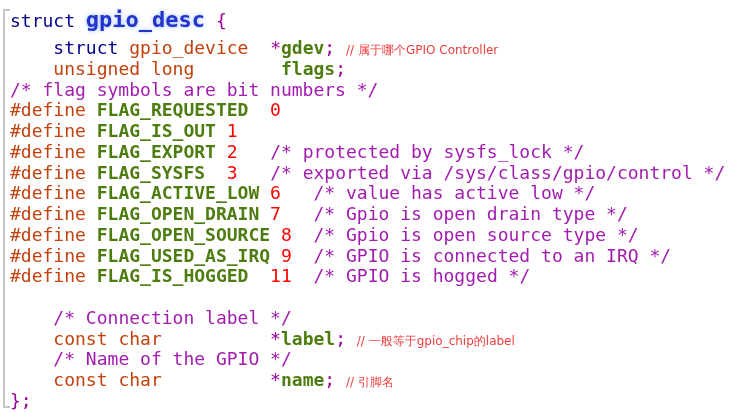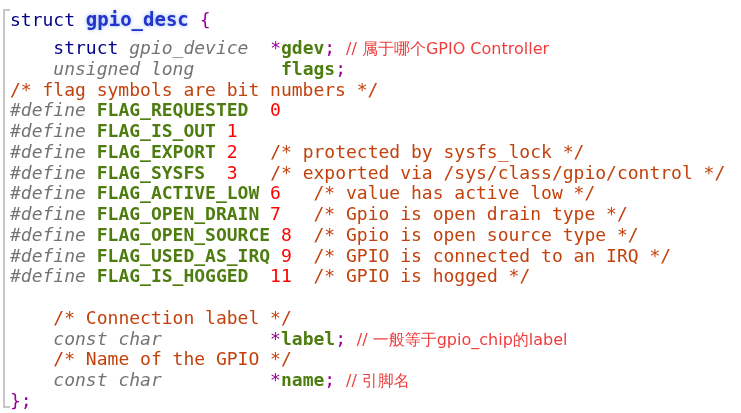--- a/index.html
+++ b/index.html
@@ -38,29 +38,29 @@
   }
   .line {
     height: 20.75px;
     line-height: 20.75px;
   }
   .line-first {
     height: 37px;
     line-height: 37px;
   }
   .tok-kw     { color: #00008B; font-weight: normal; }
-  .tok-title  { color: #2233cc; font-weight: bold; font-size: 19px;
+  .tok-title  { color: #2233cc; font-weight: bold; font-size: 22px;
                 text-shadow: 0 0 5px #a8c4f8, 0 0 2px #cddafb; margin-top: 34px; }
-  .tok-type   { color: #737373; font-style: italic; }
+  .tok-type   { color: #c2410c; }
   .tok-member { color: #4d7c0f; font-weight: bold; }
   .tok-num    { color: #ff0000; }
-  .tok-com    { color: #c2410c; text-align: center; }
+  .tok-com    { color: #a21caf; text-align: center; }
   .tok-ann    { color: #f03c3c;
                 font-family: "DejaVu Sans", "Liberation Sans", sans-serif;
-                font-size: 16px; }
+                font-size: 12px; }
   .tok-punct  { color: #990099; }
   .tok-plain  { color: #333333; }
 </style>
 </head>
 <body>
 
 <div class="block-bracket"></div>
 
 <div class="code-area" id="code-area"><div class="line line-first"><span class="tok-kw">struct </span><span class="tok-title">gpio_desc</span><span class="tok-plain"> </span><span class="tok-punct">{</span></div><div class="line"><span class="tok-plain">    </span><span class="tok-kw">struct</span><span class="tok-plain"> </span><span class="tok-type">gpio_device</span><span class="tok-plain">  </span><span class="tok-punct">*</span><span class="tok-member">gdev</span><span class="tok-punct">;</span><span class="tok-plain"> </span><span class="tok-ann">// 属于哪个GPIO Controller</span></div><div class="line"><span class="tok-plain">    </span><span class="tok-type">unsigned long</span><span class="tok-plain">        </span><span class="tok-member">flags</span><span class="tok-punct">;</span></div><div class="line"><span class="tok-com">/* flag symbols are bit numbers */</span></div><div class="line"><span class="tok-type">#define</span><span class="tok-plain"> </span><span class="tok-member">FLAG_REQUESTED</span><span class="tok-plain">  </span><span class="tok-num">0</span></div><div class="line"><span class="tok-type">#define</span><span class="tok-plain"> </span><span class="tok-member">FLAG_IS_OUT</span><span class="tok-plain"> </span><span class="tok-num">1</span></div><div class="line"><span class="tok-type">#define</span><span class="tok-plain"> </span><span class="tok-member">FLAG_EXPORT</span><span class="tok-plain"> </span><span class="tok-num">2</span><span class="tok-plain">   </span><span class="tok-com">/* protected by sysfs_lock */</span></div><div class="line"><span class="tok-type">#define</span><span class="tok-plain"> </span><span class="tok-member">FLAG_SYSFS</span><span class="tok-plain">  </span><span class="tok-num">3</span><span class="tok-plain">   </span><span class="tok-com">/* exported via /sys/class/gpio/control */</span></div><div class="line"><span class="tok-type">#define</span><span class="tok-plain"> </span><span class="tok-member">FLAG_ACTIVE_LOW</span><span class="tok-plain"> </span><span class="tok-num">6</span><span class="tok-plain">   </span><span class="tok-com">/* value has active low */</span></div><div class="line"><span class="tok-type">#define</span><span class="tok-plain"> </span><span class="tok-member">FLAG_OPEN_DRAIN</span><span class="tok-plain"> </span><span class="tok-num">7</span><span class="tok-plain">   </span><span class="tok-com">/* Gpio is open drain type */</span></div><div class="line"><span class="tok-type">#define</span><span class="tok-plain"> </span><span class="tok-member">FLAG_OPEN_SOURCE</span><span class="tok-plain"> </span><span class="tok-num">8</span><span class="tok-plain">  </span><span class="tok-com">/* Gpio is open source type */</span></div><div class="line"><span class="tok-type">#define</span><span class="tok-plain"> </span><span class="tok-member">FLAG_USED_AS_IRQ</span><span class="tok-plain"> </span><span class="tok-num">9</span><span class="tok-plain">  </span><span class="tok-com">/* GPIO is connected to an IRQ */</span></div><div class="line"><span class="tok-type">#define</span><span class="tok-plain"> </span><span class="tok-member">FLAG_IS_HOGGED</span><span class="tok-plain">  </span><span class="tok-num">11</span><span class="tok-plain">  </span><span class="tok-com">/* GPIO is hogged */</span></div><div class="line"></div><div class="line"><span class="tok-plain">    </span><span class="tok-com">/* Connection label */</span></div><div class="line"><span class="tok-plain">    </span><span class="tok-type">const char</span><span class="tok-plain">          </span><span class="tok-punct">*</span><span class="tok-member">label</span><span class="tok-punct">;</span><span class="tok-plain"> </span><span class="tok-ann">// 一般等于gpio_chip的label</span></div><div class="line"><span class="tok-plain">    </span><span class="tok-com">/* Name of the GPIO */</span></div><div class="line"><span class="tok-plain">    </span><span class="tok-type">const char</span><span class="tok-plain">          </span><span class="tok-punct">*</span><span class="tok-member">name</span><span class="tok-punct">;</span><span class="tok-plain"> </span><span class="tok-ann">// 引脚名</span></div><div class="line"><span class="tok-punct">};</span></div></div>
 

